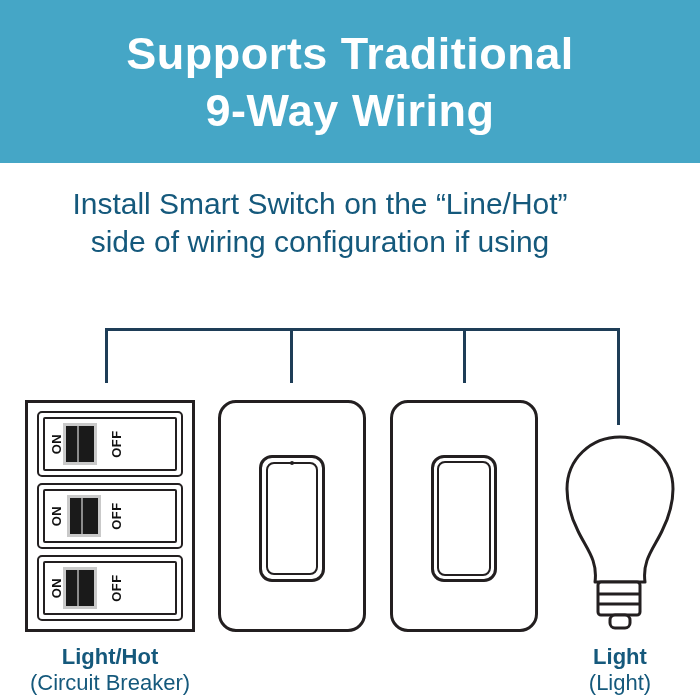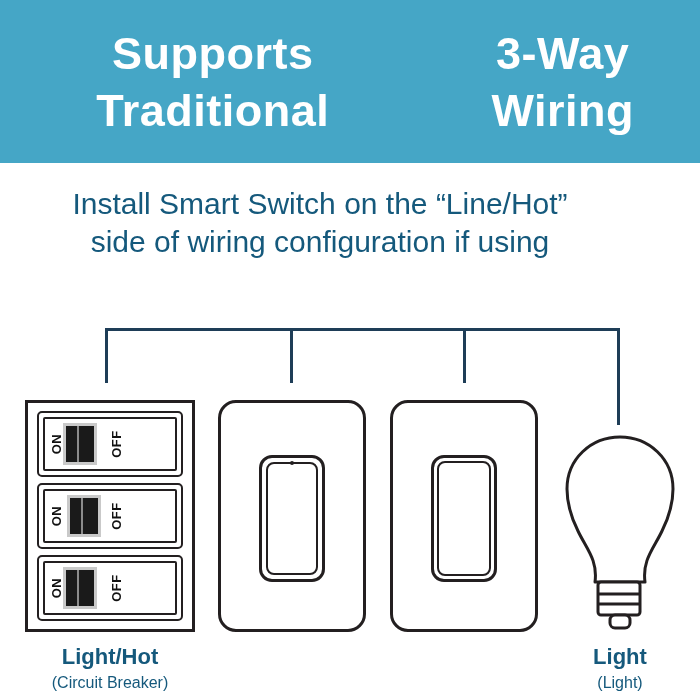--- a/index.html
+++ b/index.html
@@ -3,21 +3,21 @@
 <meta charset="utf-8">
 <style>
   html,body{margin:0;padding:0;background:#ffffff;}
   #stage{
     position:relative;width:700px;height:700px;background:#ffffff;overflow:hidden;
     font-family:"Liberation Sans","DejaVu Sans",sans-serif;
   }
   
   .banner{
     position:absolute;left:0;top:0;width:700px;height:163px;
-    background:#45A6C6;display:flex;flex-direction:row;
+    background:#45A6C6;display:flex;flex-direction:column;
     align-items:center;justify-content:center;
   }
   .banner .t{
     color:#ffffff;font-weight:bold;font-size:45px;line-height:57px;
     text-align:center;letter-spacing:0.5px;
   }
   
   .subtitle{
     position:absolute;left:0;top:185px;width:640px;text-align:center;
     color:#15597C;font-size:30px;line-height:38px;font-weight:400;
@@ -79,32 +79,32 @@
   .plate.p2 .paddle .pinner{top:3px;left:3px;right:3px;bottom:3px;}
   .led{
     position:absolute;left:50%;top:3px;transform:translateX(-50%);
     width:4px;height:4px;border-radius:50%;background:#231F20;
   }
   
   .bulbsvg{position:absolute;left:552px;top:432px;}
   
   .cap{position:absolute;text-align:center;color:#15597C;}
   .cap .big{font-weight:bold;font-size:22px;line-height:26px;}
-  .cap .small{font-size:16px;line-height:25px;}
+  .cap .small{font-size:22px;line-height:25px;}
   .cap.left{left:10px;top:644px;width:200px;}
   .cap.right{left:545px;top:644px;width:150px;}
 </style>
 </head>
 <body>
 
 <div id="stage">
 
   <div class="banner">
     <div class="t">Supports Traditional</div>
-    <div class="t">3-Way Wiring</div>
+    <div class="t">9-Way Wiring</div>
   </div>
 
   <div class="subtitle">
     <div>Install Smart Switch on the “Line/Hot”</div>
     <div>side of wiring configuration if using</div>
   </div>
 
   <div class="wire h"></div>
   <div class="wire v1"></div>
   <div class="wire v2"></div>

